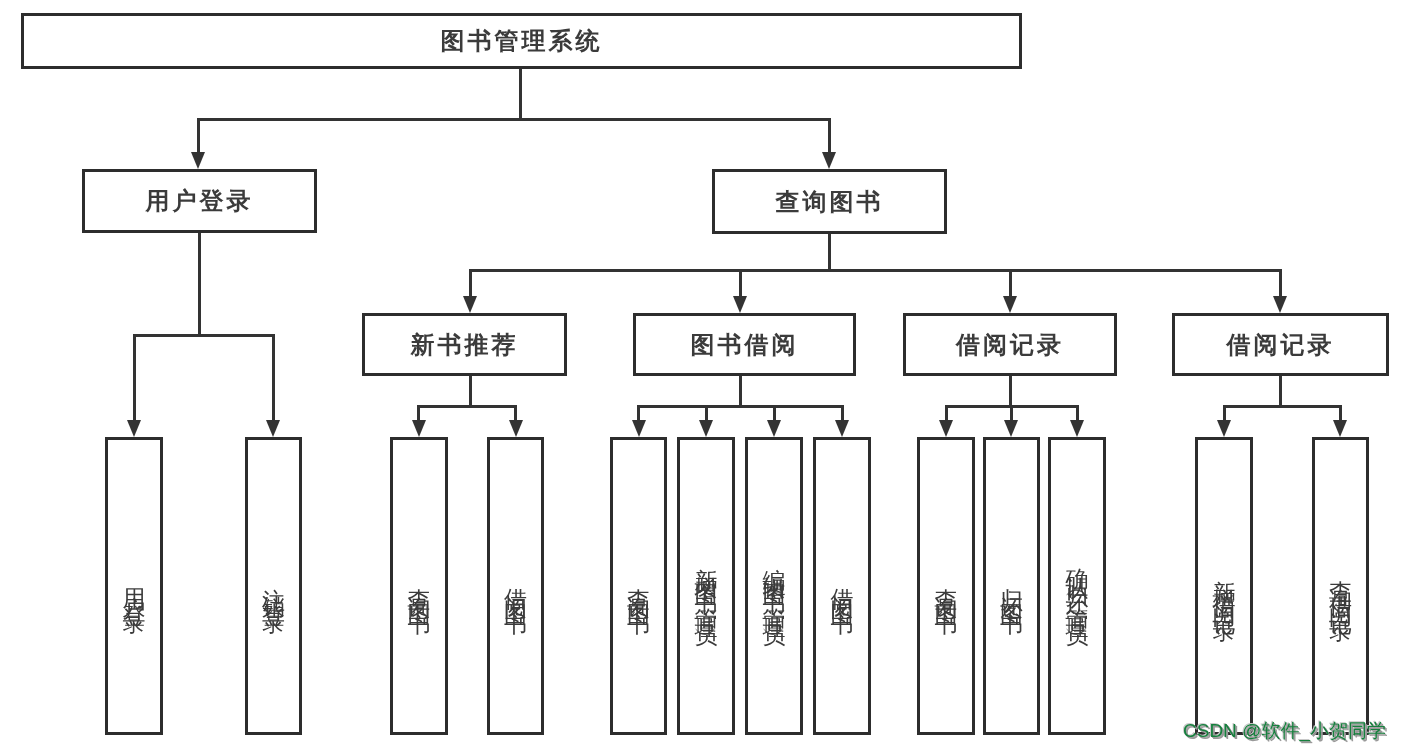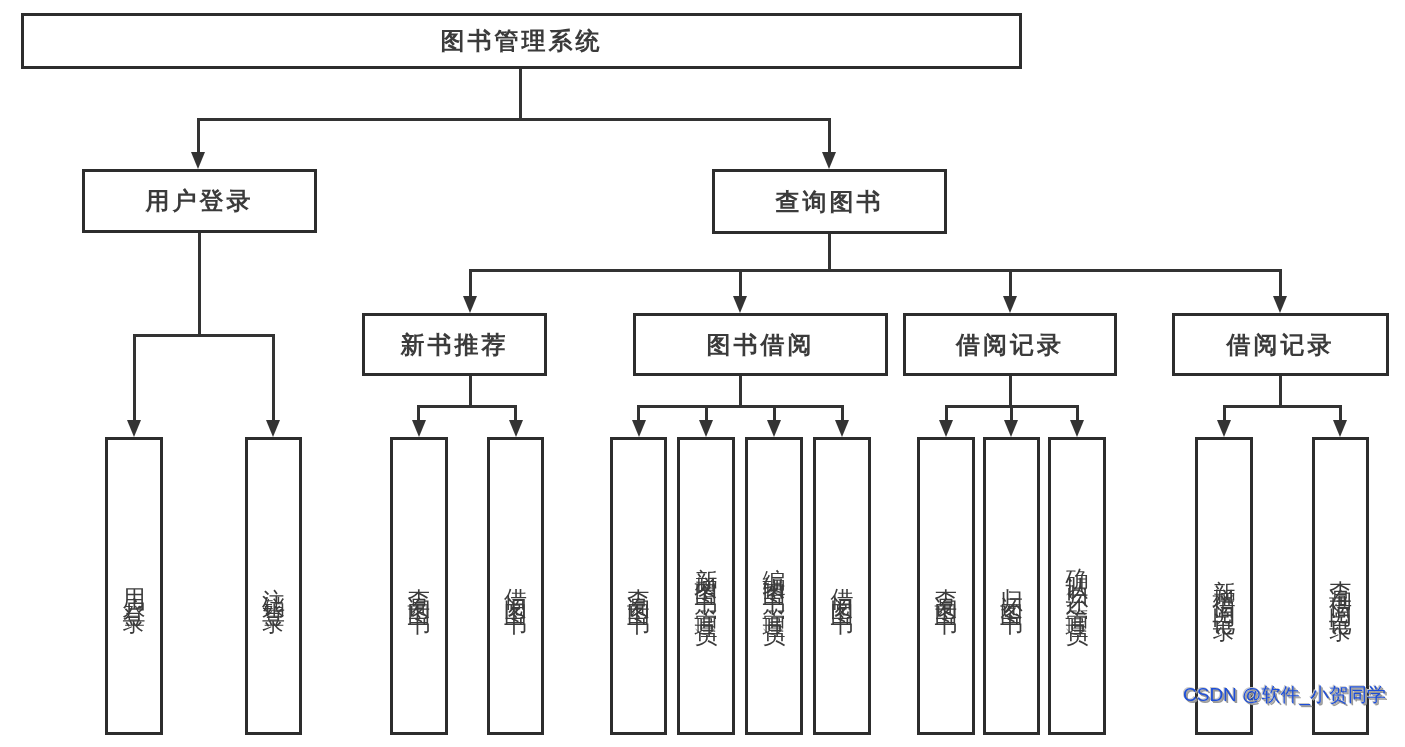--- a/index.html
+++ b/index.html
@@ -22,45 +22,45 @@
   }
   .hl,.vl{position:absolute;background:#333333;}
   .hl{height:3px;}
   .vl{width:3px;}
   .ah{
     position:absolute;width:0;height:0;
     border-left:7px solid transparent;border-right:7px solid transparent;
     border-top:17px solid #333333;
   }
   .watermark{
-    position:absolute;left:1183px;top:682px;white-space:nowrap;
-    font-size:19px;color:#1d4ed8;z-index:5;
+    position:absolute;left:1183px;top:718px;white-space:nowrap;
+    font-size:19px;color:#15803d;z-index:5;
     text-shadow:2px 2px 0 #999999,1px 1px 0 #a6a6a6,-1px -1px 0 #c9c9c9;
   }
 </style>
 </head>
 <body>
 
 <div class="box hnode" style="left:21px;top:13px;width:1001px;height:56px;">
   <span>图书管理系统</span>
 </div>
 
 <div class="box hnode" style="left:82px;top:169px;width:235px;height:64px;">
   <span>用户登录</span>
 </div>
 
 <div class="box hnode" style="left:712px;top:169px;width:235px;height:65px;">
   <span>查询图书</span>
 </div>
 
-<div class="box hnode" style="left:362px;top:313px;width:185px;height:63px;">
+<div class="box hnode" style="left:362px;top:313px;width:205px;height:63px;">
   <span>新书推荐</span>
 </div>
 
-<div class="box hnode" style="left:633px;top:313px;width:255px;height:63px;">
+<div class="box hnode" style="left:633px;top:313px;width:223px;height:63px;">
   <span>图书借阅</span>
 </div>
 
 <div class="box hnode" style="left:903px;top:313px;width:214px;height:63px;">
   <span>借阅记录</span>
 </div>
 
 <div class="box hnode" style="left:1172px;top:313px;width:217px;height:63px;">
   <span>借阅记录</span>
 </div>

